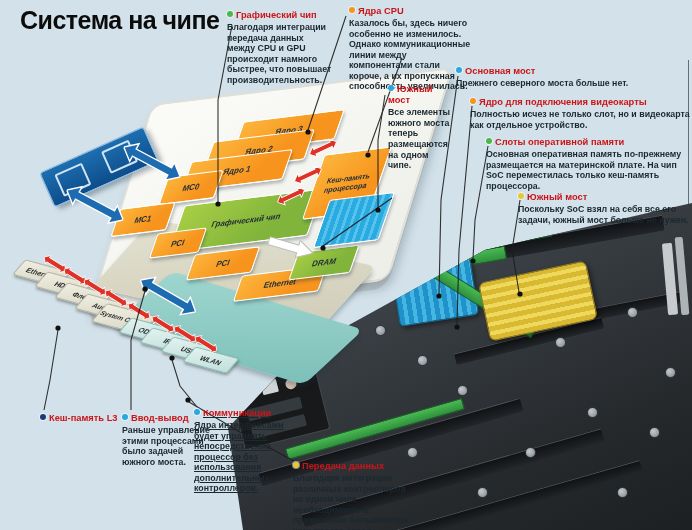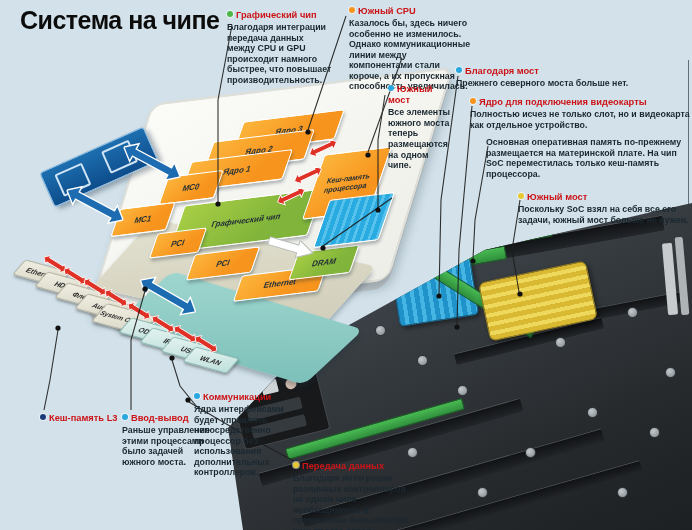--- a/index.html
+++ b/index.html
@@ -17,21 +17,21 @@
   
   .co-gpu{left:227px;top:10px;width:106px;}
   .co-cpu{left:349px;top:6px;width:122px;}
   .co-sbchip{left:388px;top:84px;width:66px;}
   .co-north{left:456px;top:66px;width:232px;}
   .co-vslot{left:470px;top:97px;width:220px;}
   .co-ramslots{left:486px;top:137px;width:204px;}
   .co-sbboard{left:518px;top:192px;width:176px;}
   .co-l3{left:40px;top:413px;width:112px;}
   .co-io{left:122px;top:413px;width:90px;}
-  .co-comm{left:194px;top:392px;width:114px;}
+  .co-comm{left:194px;top:408px;width:114px;text-decoration:underline;}
   .co-data{left:293px;top:461px;width:116px;}
   
   .soc-sub{position:absolute;left:118px;top:100px;width:302px;height:202px;z-index:1;
     transform:rotate(-7deg) skewX(-24deg);background:#c6cdd1;border-radius:14px;}
   .soc-board{position:absolute;left:118px;top:90px;width:300px;height:200px;z-index:1;
     transform:rotate(-7deg) skewX(-24deg);background:linear-gradient(150deg,#fbfbf8,#eeeee8);
     border:2px solid #dfdfd8;border-radius:12px;box-shadow:5px 8px 9px rgba(40,60,70,.25);}
   .blk{position:absolute;z-index:3;border:1px solid #ffffff;border-radius:3px;
     display:flex;align-items:center;justify-content:center;text-align:center;
     font-size:8px;font-weight:800;color:#243038;transform:rotate(-7deg) skewX(-26deg);
@@ -279,36 +279,37 @@
     </g>
   </svg>
 
   <div class="page-title">Система на чипе</div>
 
   <div class="callout co-gpu">
     <span class="ttl"><span class="bullet" style="background-color: rgb(77, 184, 72);"></span><span>Графический чип</span></span>
     <span>Благодаря интеграции передача данных между CPU и GPU происходит намного быстрее, что повышает производительность.</span>
   </div>
   <div class="callout co-cpu">
-    <span class="ttl"><span class="bullet" style="background-color: rgb(247, 148, 29);"></span><span>Южный CPU</span></span>
+    <span class="ttl"><span class="bullet" style="background-color: rgb(247, 148, 29);"></span><span>Ядра CPU</span></span>
     <span>Казалось бы, здесь ничего особенно не изменилось. Однако коммуникационные линии между компонентами стали короче, а их пропускная способность увеличилась.</span>
   </div>
   <div class="callout co-sbchip">
     <span class="ttl"><span class="bullet" style="background-color: rgb(41, 168, 223);"></span><span>Южный мост</span></span>
     <span>Все элементы южного моста теперь размещаются на одном чипе.</span>
   </div>
   <div class="callout co-north">
-    <span class="ttl"><span class="bullet" style="background-color: rgb(41, 168, 223);"></span><span>Благодаря мост</span></span>
+    <span class="ttl"><span class="bullet" style="background-color: rgb(41, 168, 223);"></span><span>Основная мост</span></span>
     <span>Прежнего северного моста больше нет.</span>
   </div>
   <div class="callout co-vslot">
     <span class="ttl"><span class="bullet" style="background-color: rgb(247, 148, 29);"></span><span>Ядро для подключения видеокарты</span></span>
     <span>Полностью исчез не только слот, но и видеокарта как отдельное устройство.</span>
   </div>
   <div class="callout co-ramslots">
+    <span class="ttl"><span class="bullet" style="background-color: rgb(77, 184, 72);"></span><span>Слоты оперативной памяти</span></span>
     <span>Основная оперативная память по-прежнему размещается на материнской плате. На чип SoC переместилась только кеш-память процессора.</span>
   </div>
   <div class="callout co-sbboard">
     <span class="ttl"><span class="bullet" style="background-color: rgb(230, 200, 50);"></span><span>Южный мост</span></span>
     <span>Поскольку SoC взял на себя все его задачи, южный мост больше не нужен.</span>
   </div>
   <div class="callout co-l3">
     <span class="ttl"><span class="bullet" style="background-color: rgb(27, 58, 122);"></span><span>Кеш-память L3</span></span>
   </div>
   <div class="callout co-io">

